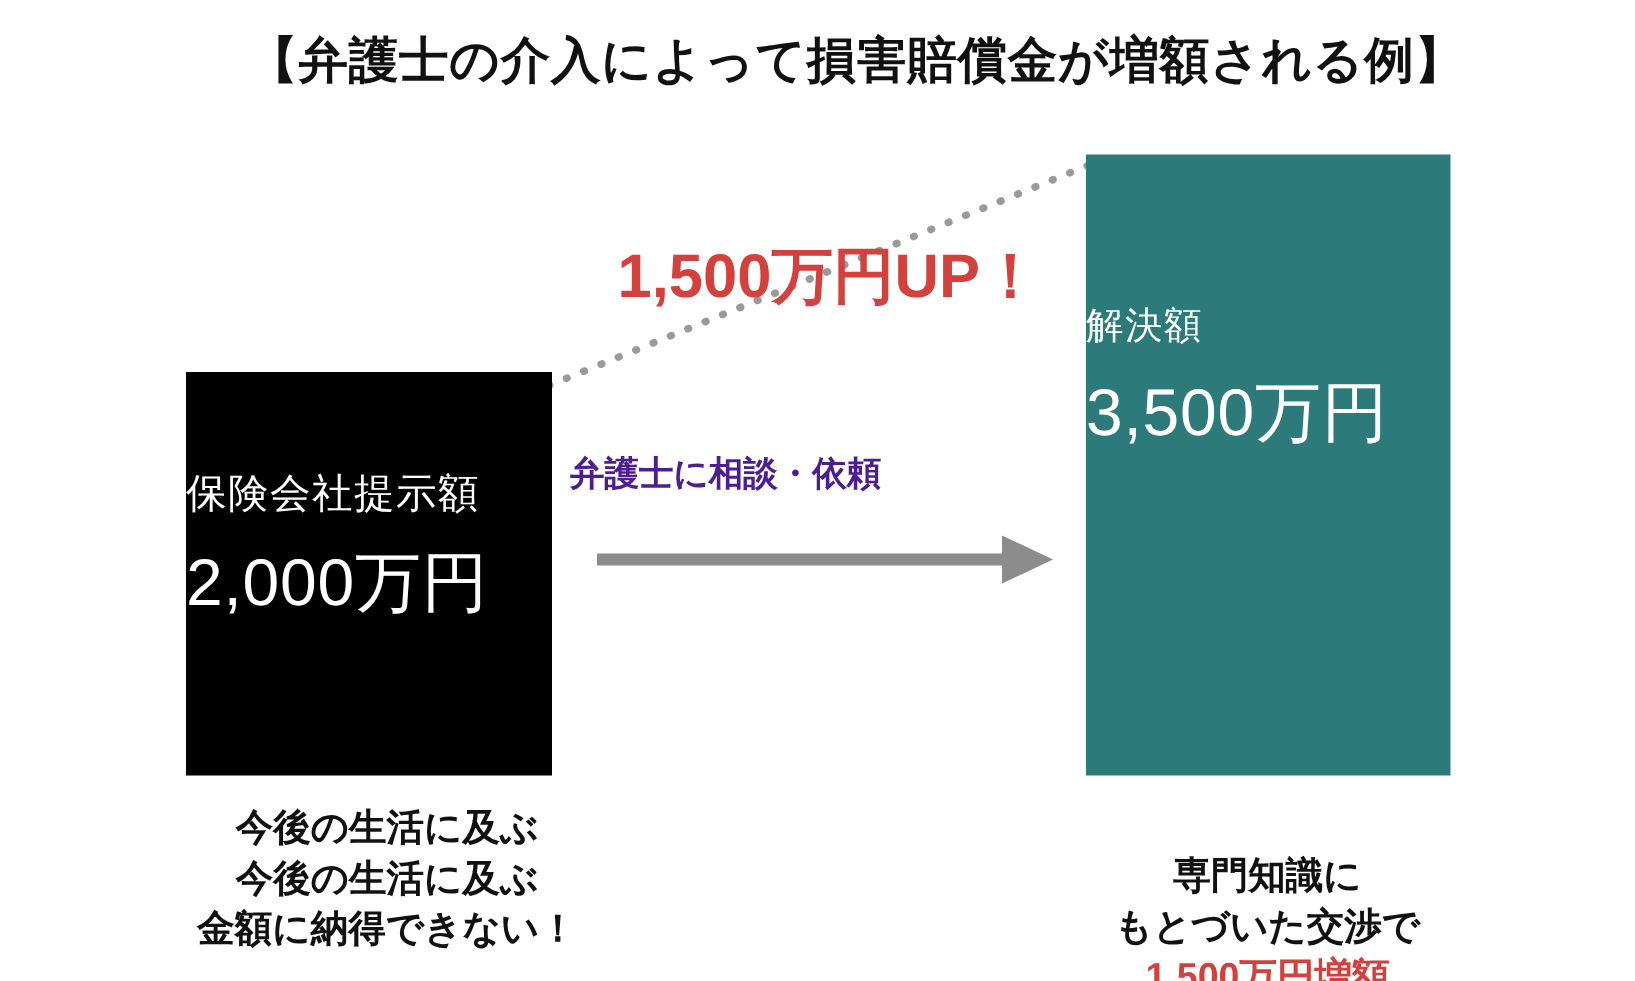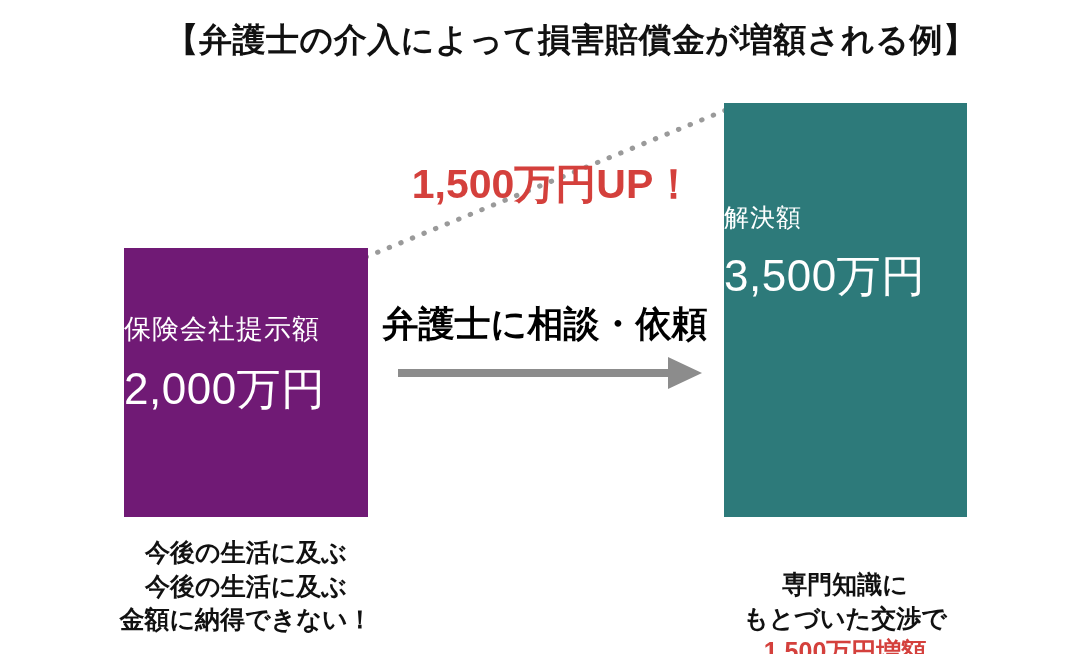--- a/index.html
+++ b/index.html
@@ -38,21 +38,21 @@
   
   .bar {
     position: absolute;
     box-sizing: border-box;
   }
   .bar-left {
     left: 124px;
     top: 248px;
     width: 244px;
     height: 269px;
-    background: #701a75;
+    background: #000000;
   }
   .bar-right {
     left: 724px;
     top: 103px;
     width: 243px;
     height: 414px;
     background: #2D7A7A;
   }
 
   .bar-inner {
@@ -104,24 +104,23 @@
     letter-spacing: 0px;
     white-space: nowrap;
   }
 
   
   .arrow-caption {
     position: absolute;
     left: 380px;
     top: 300px;
     width: 330px;
-    text-align: center;
-    font-size: 36px;
+    font-size: 23px;
     font-weight: 700;
-    color: #000000;
+    color: #4c1d95;
     white-space: nowrap;
   }
   .arrow-svg {
     position: absolute;
     left: 396px;
     top: 355px;
     width: 310px;
     height: 36px;
   }
 
@@ -129,21 +128,21 @@
   .caption {
     position: absolute;
     text-align: center;
     font-size: 25px;
     font-weight: 700;
     line-height: 1.34;
     color: #111111;
     white-space: nowrap;
   }
   .caption-left {
-    left: 96px;
+    left: 108px;
     top: 536px;
     width: 300px;
   }
   .caption-right {
     left: 700px;
     top: 568px;
     width: 290px;
   }
   .caption .accent {
     color: #D4403C;

